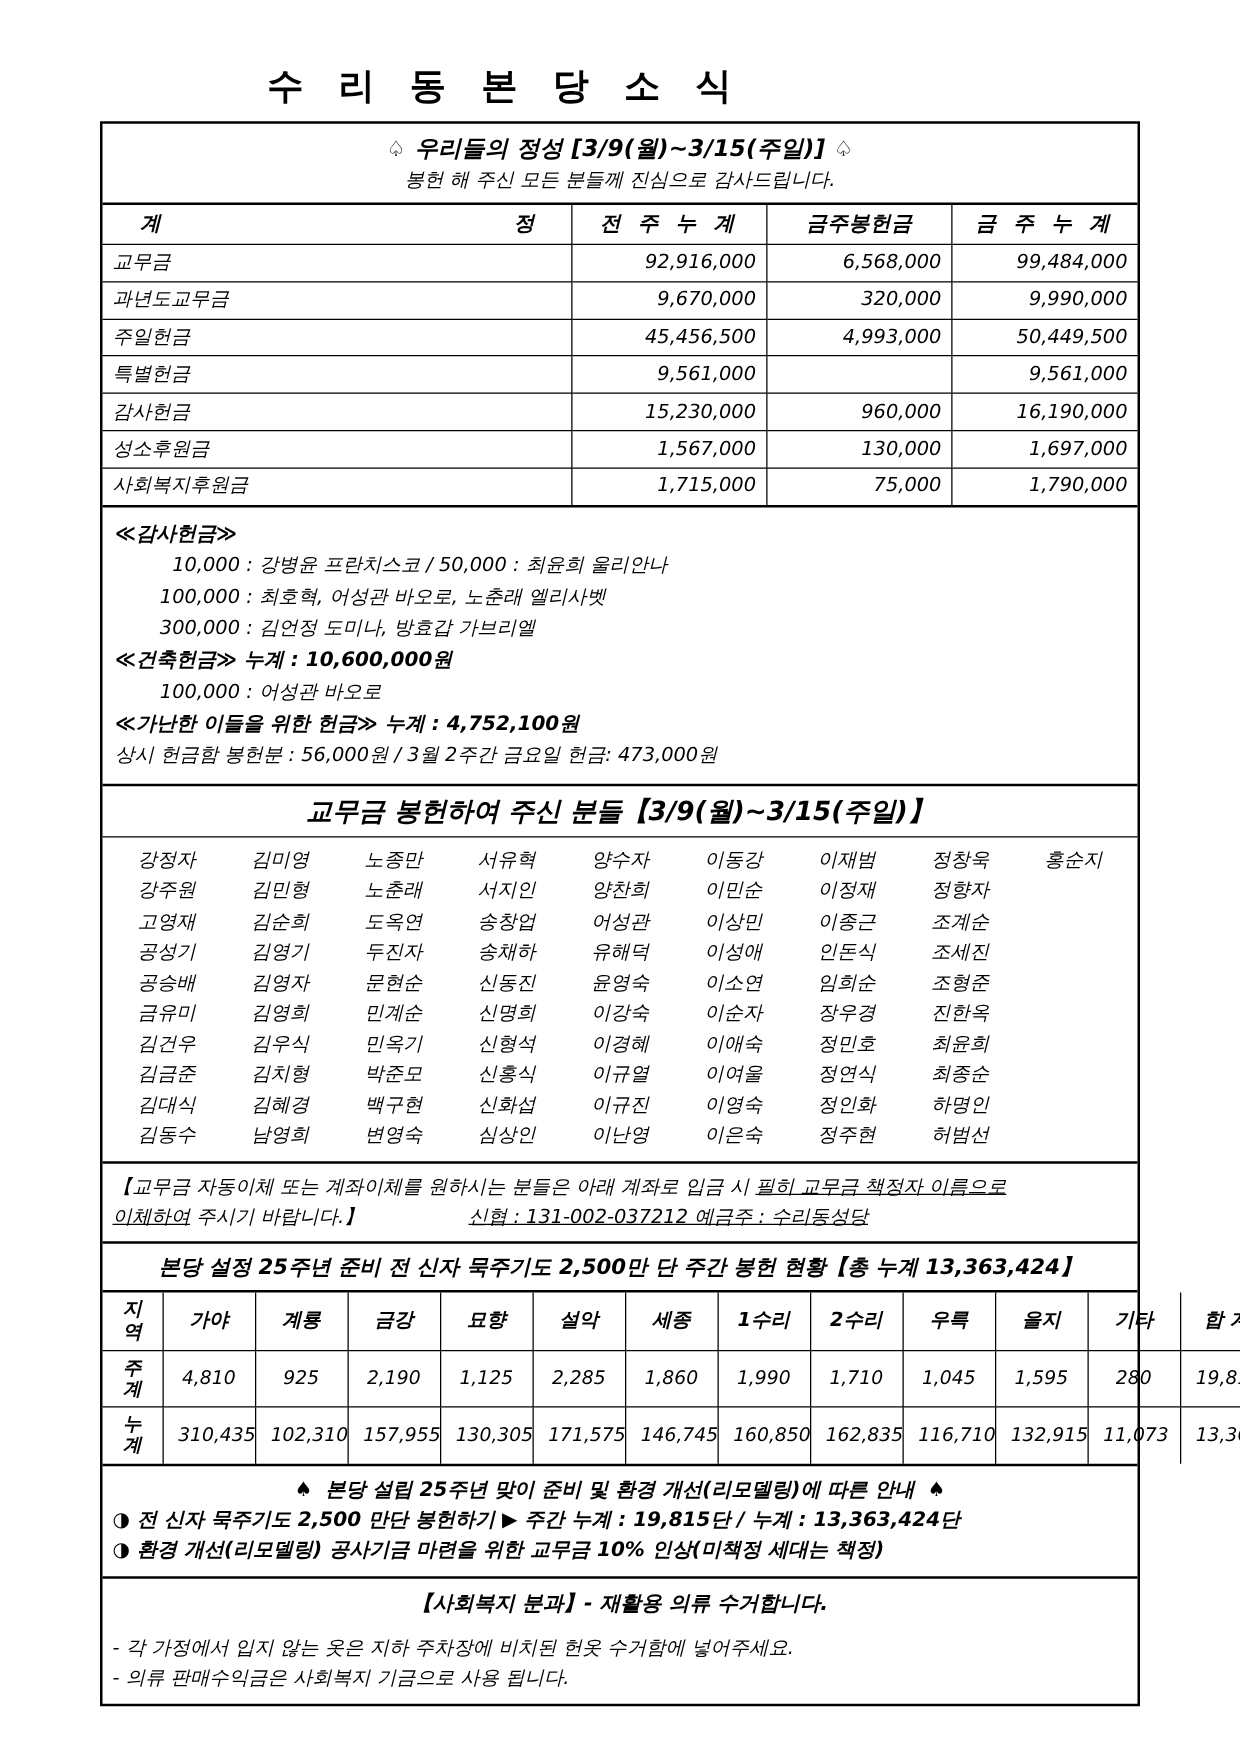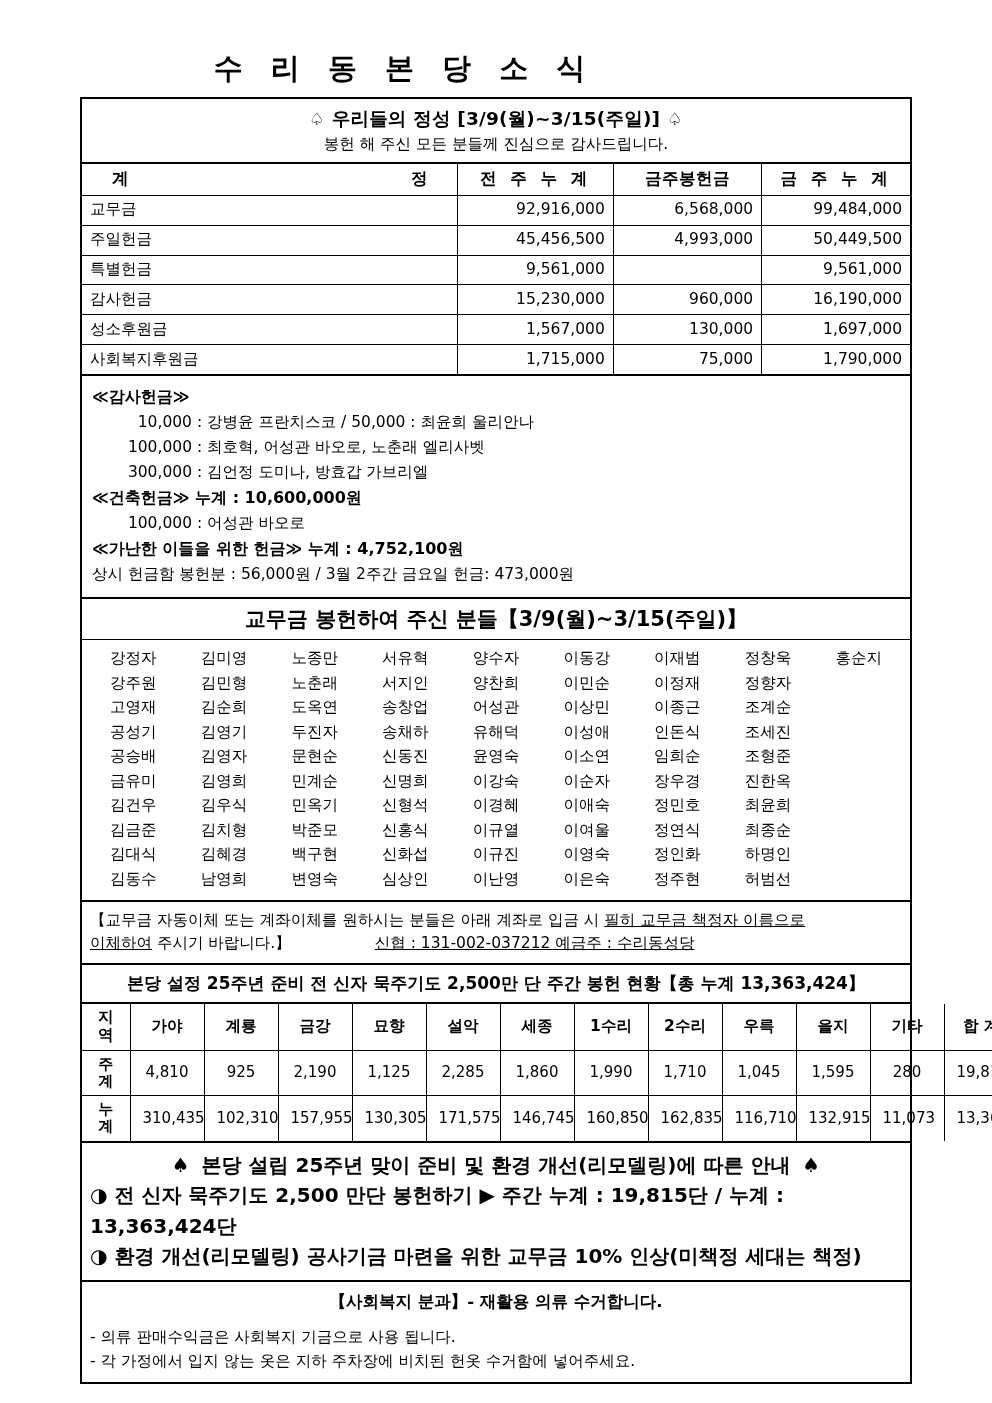--- a/index.html
+++ b/index.html
@@ -31,20 +31,21 @@
     line-height: 1;
   }
 
   
   .frame {
     border: 2.5px solid #000;
     width: 832px;
   }
   .band {
     border-bottom: 2.5px solid #000;
+    font-style: italic;
   }
   .band:last-child { border-bottom: none; }
 
   
   .offering-head {
     text-align: center;
     padding: 7px 0 7px 0;
   }
   .offering-head .line1 {
     font-size: 18.5px;
@@ -165,21 +166,21 @@
   table.region col.c0 { width: 48px; }
   table.region col.cl { width: 74px; }
   table.region tr th:first-child, table.region tr td:first-child { border-left: none; }
   table.region tr th:last-child,  table.region tr td:last-child  { border-right: none; }
   table.region tr:first-child th { border-top: none; }
   table.region tr:last-child td { border-bottom: none; }
 
   
   .remodel {
     padding: 7px 8px 9px 8px;
-    font-size: 20px;
+    font-size: 16px;
     line-height: 1.52;
     font-weight: bold;
   }
   .remodel .ctr { text-align: center; }
   .remodel .sp { font-weight: normal; padding: 0 5px; }
 
   
   .welfare {
     padding: 7px 8px 9px 8px;
     font-size: 15.5px;
@@ -224,20 +225,26 @@
             <th style="width:148px; letter-spacing:0.5px">금주봉헌금</th>
             <th style="width:148px">금 주 누 계</th>
           </tr>
         </thead>
         <tbody>
             <tr>
               <td class="name">교무금</td>
               <td class="num">92,916,000</td>
               <td class="num">6,568,000</td>
               <td class="num">99,484,000</td>
+            </tr>
+            <tr>
+              <td class="name">과년도교무금</td>
+              <td class="num">9,670,000</td>
+              <td class="num">320,000</td>
+              <td class="num">9,990,000</td>
             </tr>
             <tr>
               <td class="name">주일헌금</td>
               <td class="num">45,456,500</td>
               <td class="num">4,993,000</td>
               <td class="num">50,449,500</td>
             </tr>
             <tr>
               <td class="name">특별헌금</td>
               <td class="num">9,561,000</td>
@@ -480,19 +487,19 @@
         <div>
           <span>◑</span>
           <span>환경 개선(리모델링) 공사기금 마련을 위한 교무금 10% 인상(미책정 세대는 책정)</span>
         </div>
       </div>
     </div>
 
     <div class="band">
       <div class="welfare">
         <div class="ctr">【사회복지 분과】- 재활용 의류 수거합니다.</div>
+        <div>- 각 가정에서 입지 않는 옷은 지하 주차장에 비치된 헌옷 수거함에 넣어주세요.</div>
         <div>- 의류 판매수익금은 사회복지 기금으로 사용 됩니다.</div>
-        <div>- 각 가정에서 입지 않는 옷은 지하 주차장에 비치된 헌옷 수거함에 넣어주세요.</div>
       </div>
     </div>
 
   </div>
 </div>
 
 </body></html>

